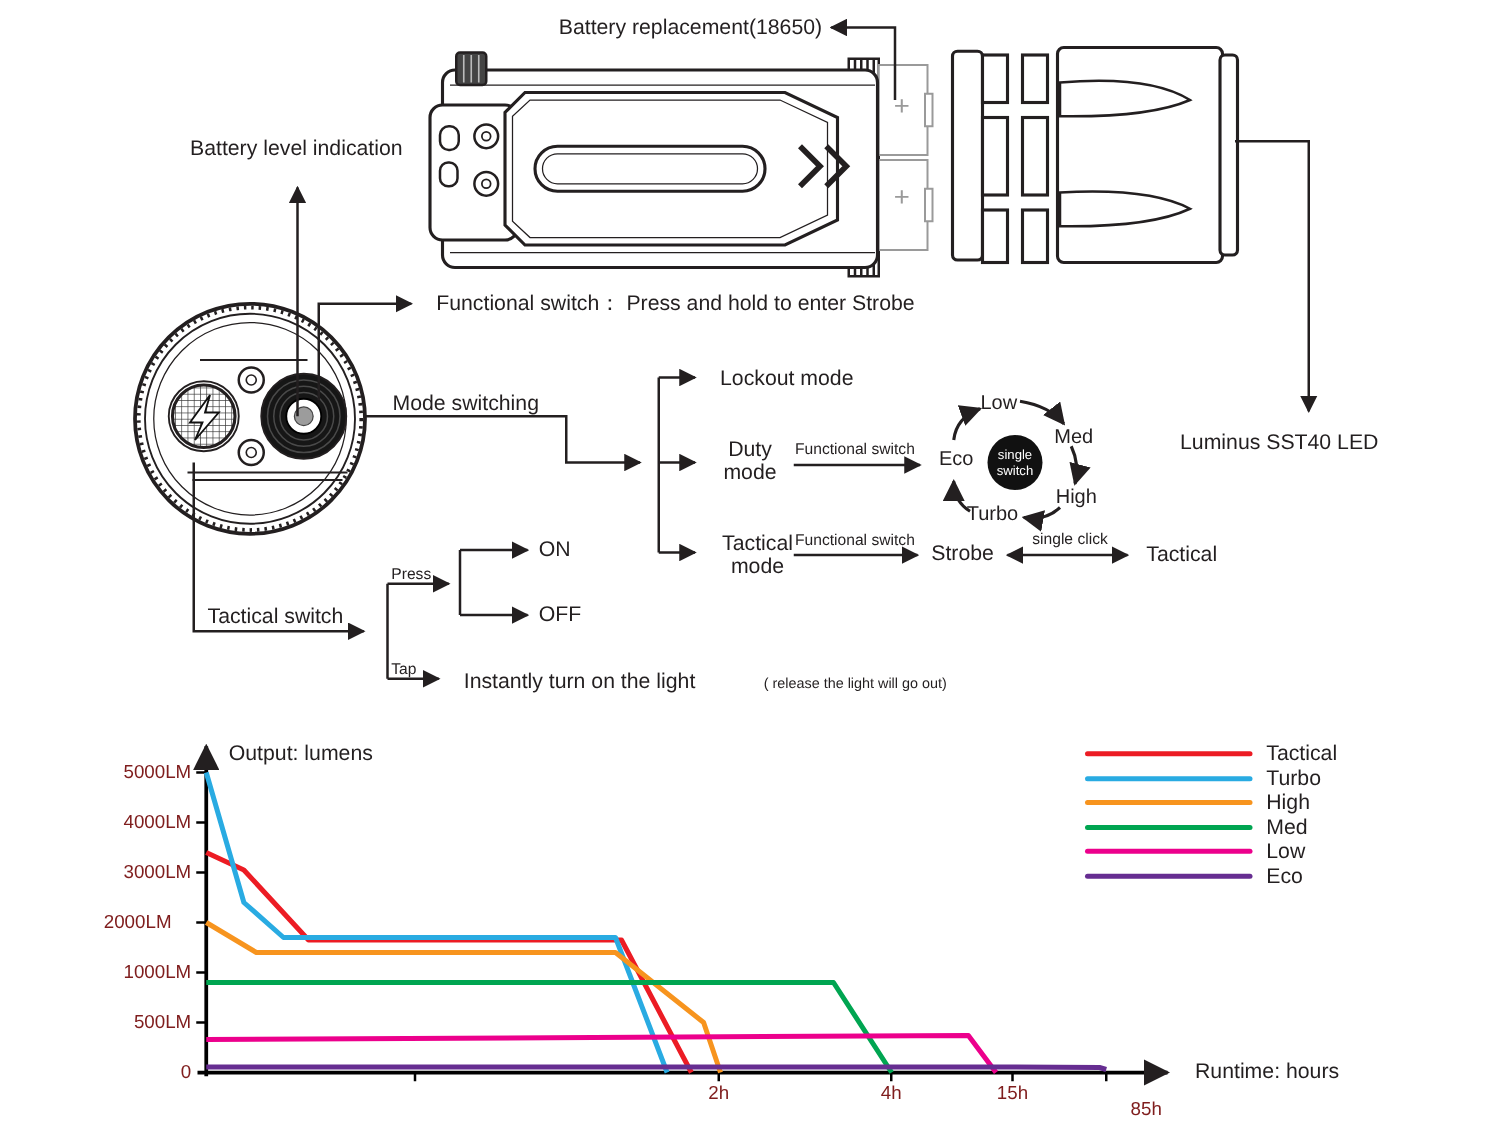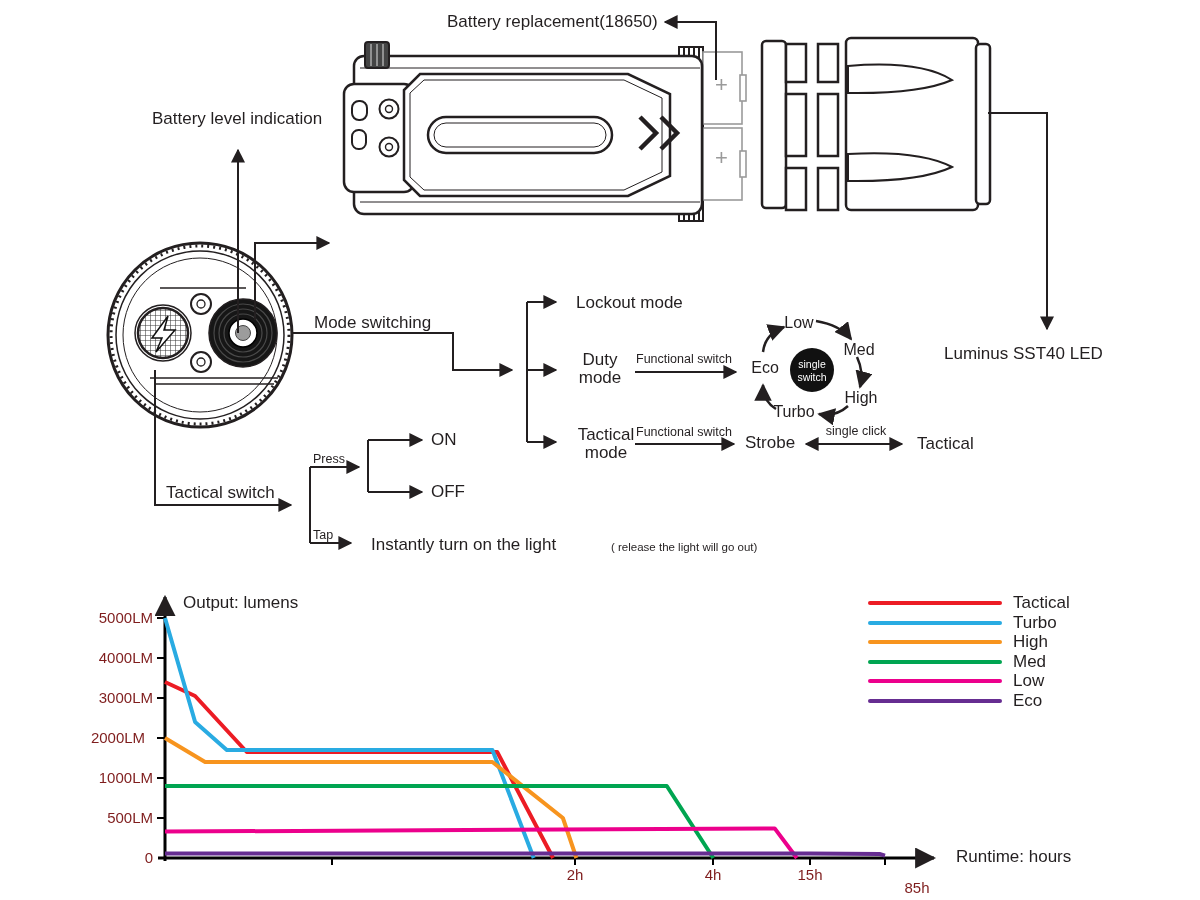--- a/index.html
+++ b/index.html
@@ -169,20 +169,21 @@
         <polyline points="165.0,618.0 195.1,722.0 226.8,750.0 492.4,750.0 533.7,858.0" fill="none" stroke="#29ABE2" stroke-width="4" stroke-linejoin="round"></polyline>
         <polyline points="165.0,738.0 205.1,762.0 492.4,762.0 562.9,818.0 576.4,858.0" fill="none" stroke="#F7941E" stroke-width="4" stroke-linejoin="round"></polyline>
         <polyline points="165.0,786.0 666.8,786.0 713.3,858.0" fill="none" stroke="#00A551" stroke-width="4" stroke-linejoin="round"></polyline>
         <polyline points="165.0,831.6 774.7,828.4 796.8,858.0" fill="none" stroke="#EC008C" stroke-width="4" stroke-linejoin="round"></polyline>
         <polyline points="165.0,853.6 810.0,853.6 879.6,854.0 885.0,855.6" fill="none" stroke="#662D91" stroke-width="4" stroke-linejoin="round"></polyline>
       </g>
   </svg>
 
   <div class="lbl" style="left:447px;top:13px">Battery replacement(18650)</div>
   <div class="lbl" style="left:152px;top:110px">Battery level indication</div>
+  <div class="lbl" style="left:349px;top:234px">Functional switch： Press and hold to enter Strobe</div>
   <div class="lbl" style="left:314px;top:314px">Mode switching</div>
   <div class="lbl" style="left:576px;top:294px">Lockout mode</div>
   <div class="lbl center" style="left:568px;top:351px;width:64px">Duty
 mode</div>
   <div class="lbl center" style="left:570px;top:426px;width:72px">Tactical
 mode</div>
   <div class="lbl small" style="left:636px;top:353px">Functional switch</div>
   <div class="lbl small" style="left:636px;top:426px">Functional switch</div>
   <div class="lbl cyc" style="left:780px;top:315px;width:38px">Low</div>
   <div class="lbl cyc" style="left:840px;top:342px;width:38px">Med</div>
@@ -204,21 +205,21 @@
   <div class="lbl" style="left:944px;top:345px">Luminus SST40 LED</div>
   <div class="lbl" style="left:183px;top:594px">Output: lumens</div>
   <div class="lbl" style="left:956px;top:848px">Runtime: hours</div>
   <div class="plus" style="left:715px;top:72px">+</div>
   <div class="plus" style="left:715px;top:145px">+</div>
 
   <div id="chart-labels">
       <div class="tick-label" style="left: 83px; top: 849px; width: 70px; text-align: right;">0</div>
       <div class="tick-label" style="left: 83px; top: 809px; width: 70px; text-align: right;">500LM</div>
       <div class="tick-label" style="left: 83px; top: 769px; width: 70px; text-align: right;">1000LM</div>
-      <div class="tick-label" style="left: 83px; top: 729px; width: 70px; text-align: center;">2000LM</div>
+      <div class="tick-label" style="left: 83px; top: 729px; width: 70px; text-align: left;">2000LM</div>
       <div class="tick-label" style="left: 83px; top: 689px; width: 70px; text-align: right;">3000LM</div>
       <div class="tick-label" style="left: 83px; top: 649px; width: 70px; text-align: right;">4000LM</div>
       <div class="tick-label" style="left: 83px; top: 609px; width: 70px; text-align: right;">5000LM</div>
       <div class="tick-label" style="left: 310px; top: 884px; width: 44px; text-align: right; margin-top: 17px;">1h</div>
       <div class="tick-label" style="left: 553px; top: 866px; width: 44px; text-align: center;">2h</div>
       <div class="tick-label" style="left: 691px; top: 866px; width: 44px; text-align: center;">4h</div>
       <div class="tick-label" style="left: 788px; top: 866px; width: 44px; text-align: center;">15h</div>
       <div class="tick-label" style="left: 895px; top: 866px; width: 44px; text-align: center; margin-top: 13px;">85h</div>
     </div>
   <div id="legend">

